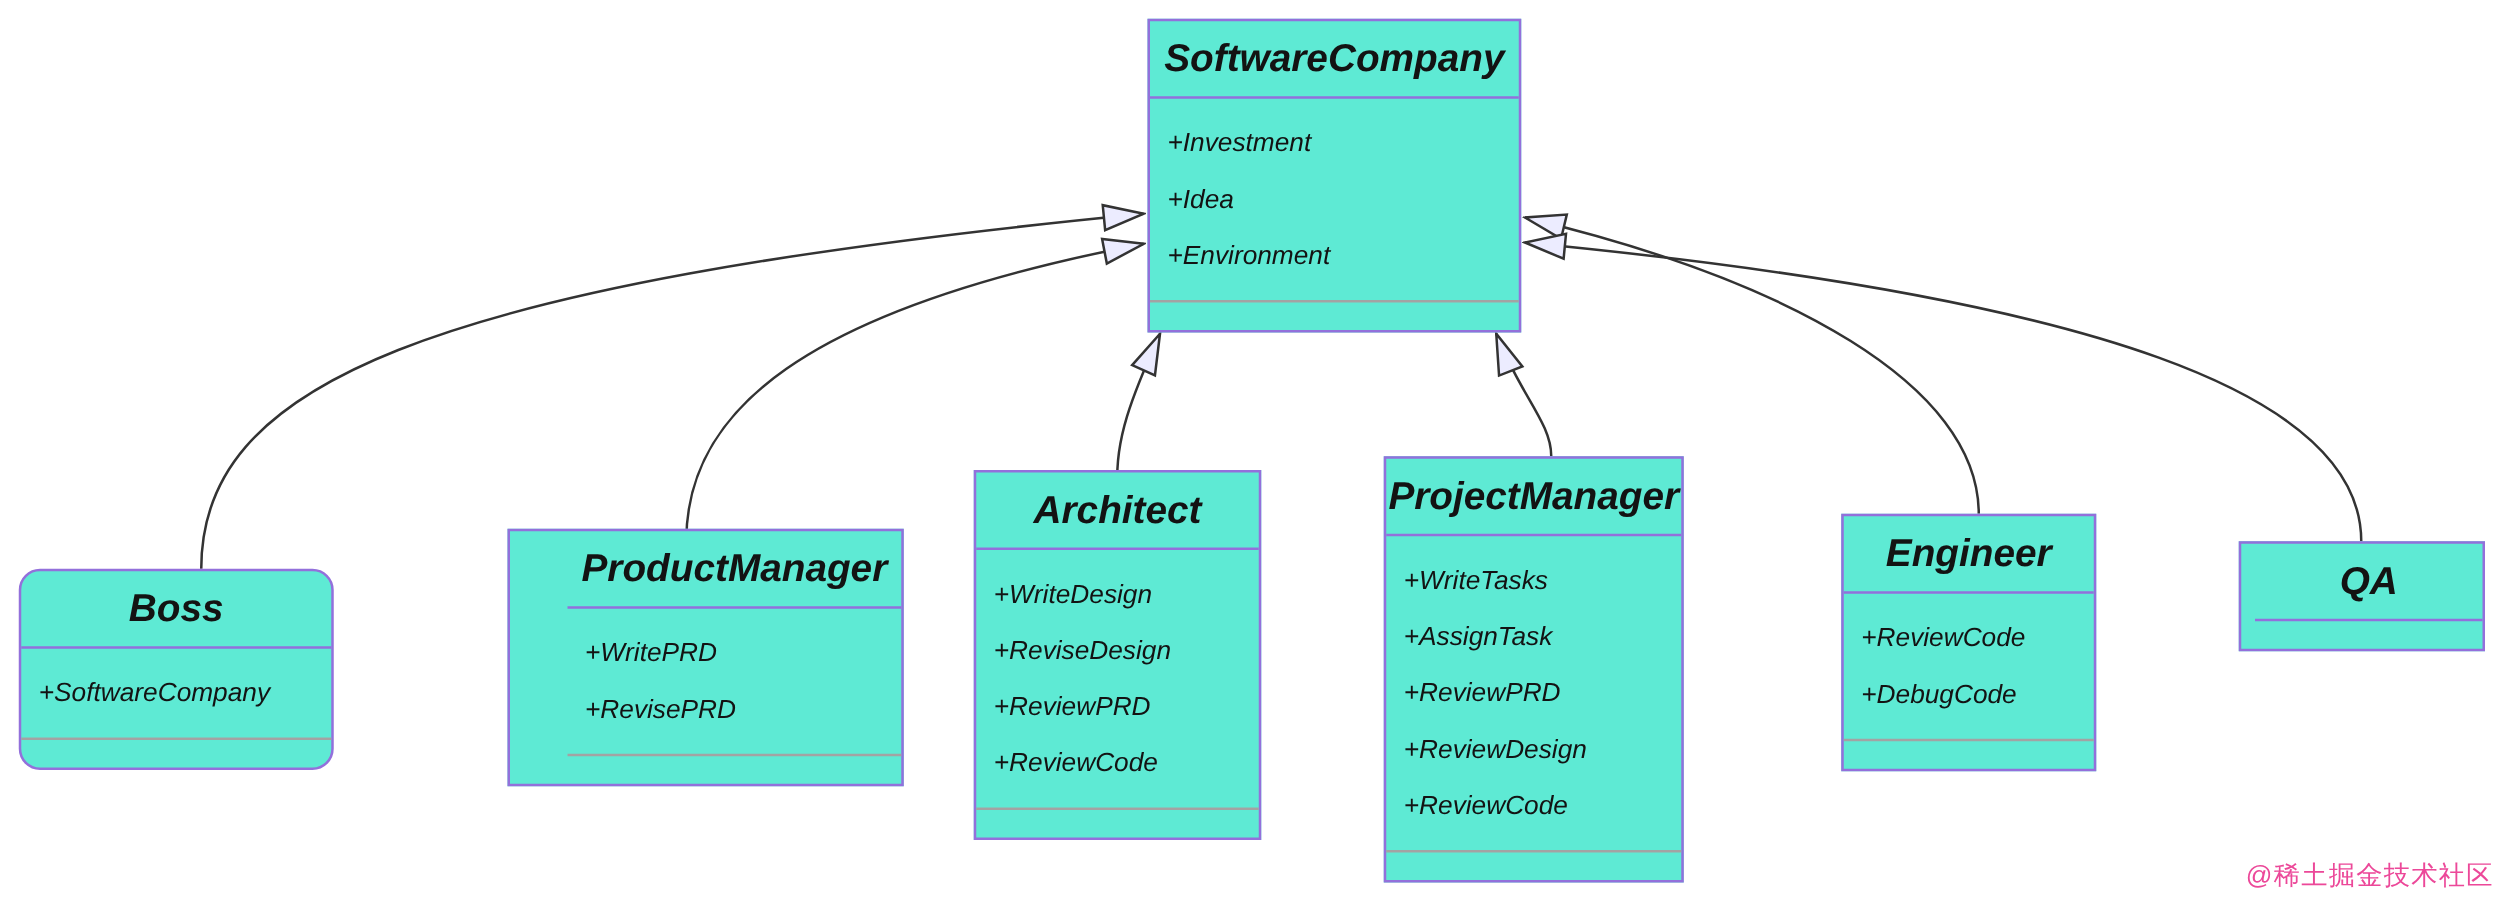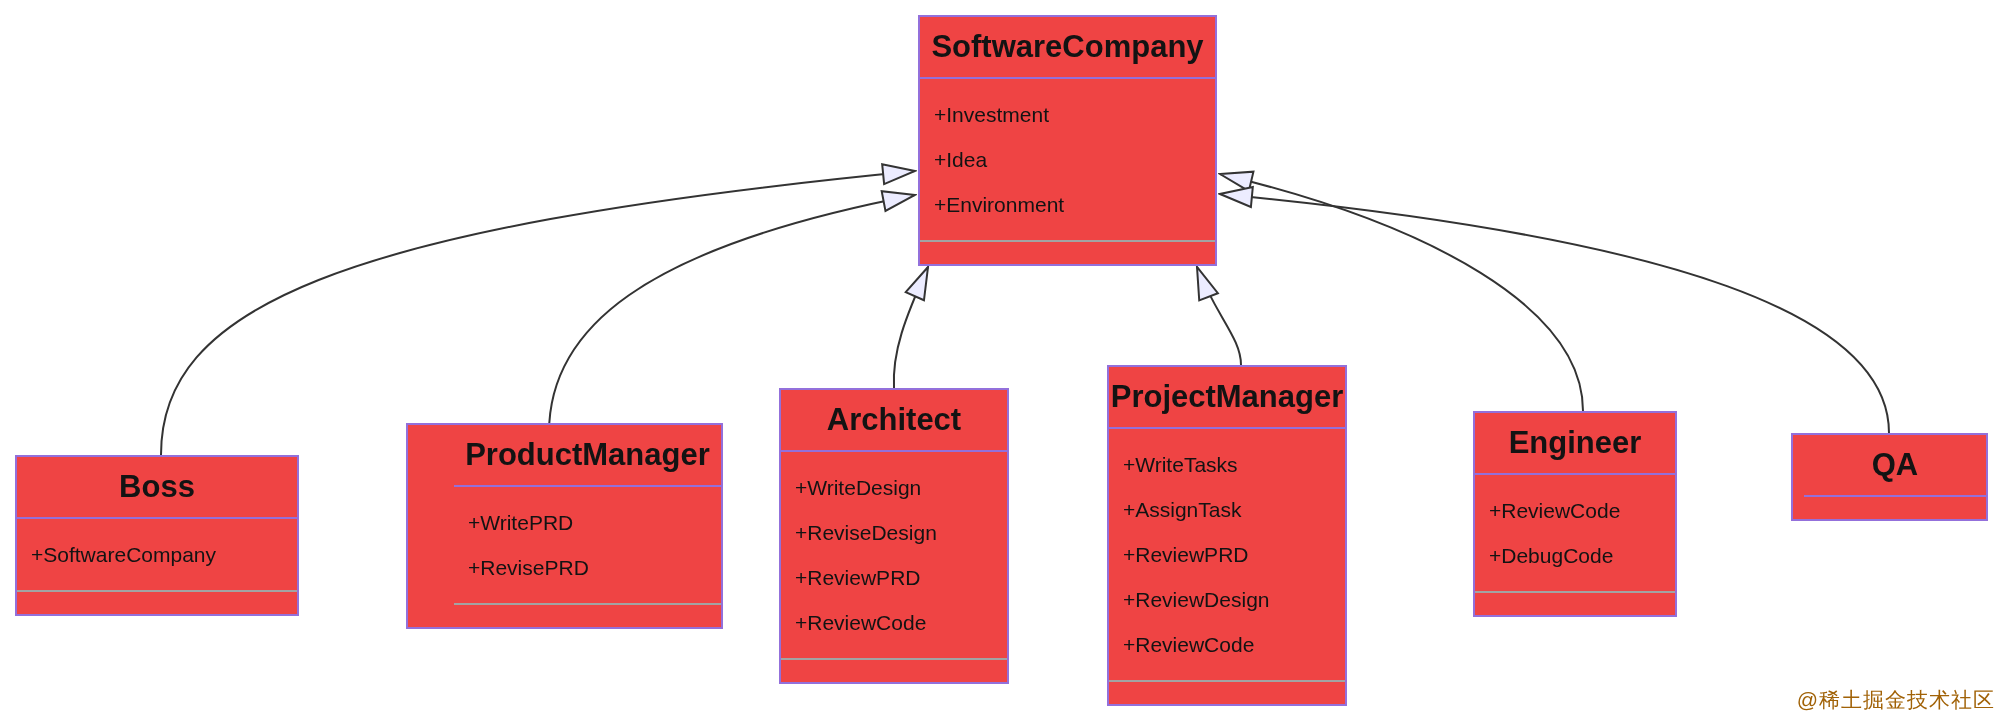--- a/index.html
+++ b/index.html
@@ -13,24 +13,25 @@
     font-family: "Liberation Sans", "DejaVu Sans", sans-serif;
   }
   .edge-layer {
     position: absolute;
     left: 0; top: 0;
     width: 2003px; height: 722px;
     pointer-events: none;
   }
   .uml-class {
     position: absolute;
-    background: #ef4444;
+    background: #5eead4;
     border: 2px solid #9370DB;
     box-sizing: border-box;
     color: #131313;
+    font-style: italic;
   }
   .uml-title {
     height: 60px;
     line-height: 60px;
     text-align: center;
     font-weight: bold;
     font-size: 31px;
     border-bottom: 2px solid #9370DB;
     white-space: nowrap;
     overflow: hidden;
@@ -45,21 +46,21 @@
     white-space: nowrap;
   }
   .uml-methods {
     height: 22px;
   }
   .watermark {
     position: absolute;
     right: 8px;
     bottom: 8px;
     font-size: 21px;
-    color: #a16207;
+    color: #ec4899;
     letter-spacing: 1px;
   }
 </style>
 </head>
 <body>
 
 <div class="canvas">
 
   <svg class="edge-layer" width="2003" height="722" viewBox="0 0 2003 722" xmlns="http://www.w3.org/2000/svg">
     <defs>
@@ -80,38 +81,38 @@
   <div class="uml-class" style="left:918px; top:15px; width:299px;">
     <div class="uml-title">SoftwareCompany</div>
     <div class="uml-attrs">
       <div class="uml-attr">+Investment</div>
       <div class="uml-attr">+Idea</div>
       <div class="uml-attr">+Environment</div>
     </div>
     <div class="uml-methods"></div>
   </div>
 
-  <div class="uml-class" style="left:15px; top:455px; width:284px;">
+  <div class="uml-class" style="left:15px; top:455px; width:252px;border-radius:17px;">
     <div class="uml-title">Boss</div>
     <div class="uml-attrs">
       <div class="uml-attr">+SoftwareCompany</div>
     </div>
     <div class="uml-methods"></div>
   </div>
 
   <div class="uml-class" style="left:406px; top:423px; width:317px;padding-left:46px;">
     <div class="uml-title">ProductManager</div>
     <div class="uml-attrs">
       <div class="uml-attr">+WritePRD</div>
       <div class="uml-attr">+RevisePRD</div>
     </div>
     <div class="uml-methods"></div>
   </div>
 
-  <div class="uml-class" style="left:779px; top:388px; width:230px;">
+  <div class="uml-class" style="left:779px; top:376px; width:230px;">
     <div class="uml-title">Architect</div>
     <div class="uml-attrs">
       <div class="uml-attr">+WriteDesign</div>
       <div class="uml-attr">+ReviseDesign</div>
       <div class="uml-attr">+ReviewPRD</div>
       <div class="uml-attr">+ReviewCode</div>
     </div>
     <div class="uml-methods"></div>
   </div>
 

